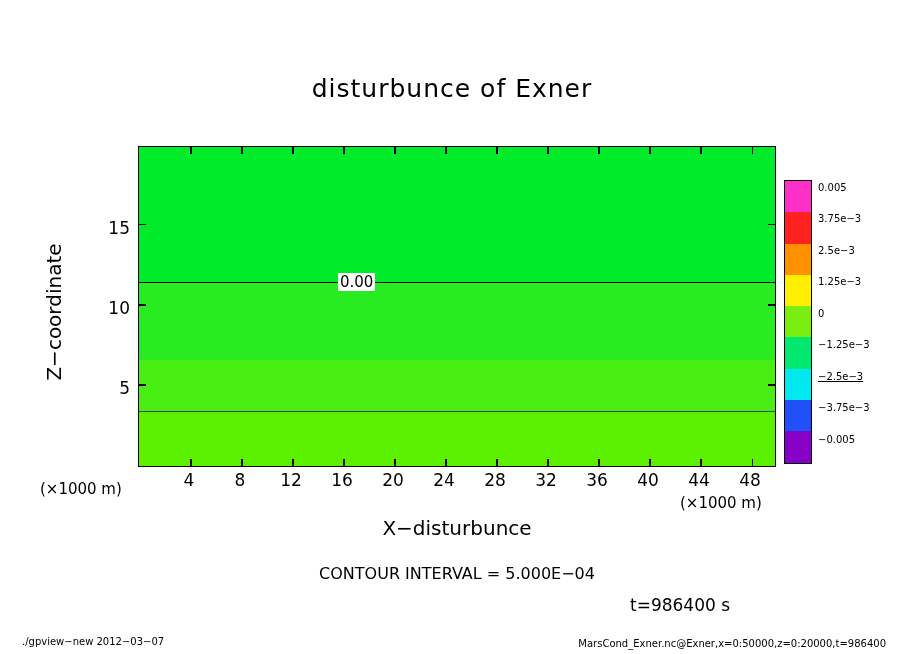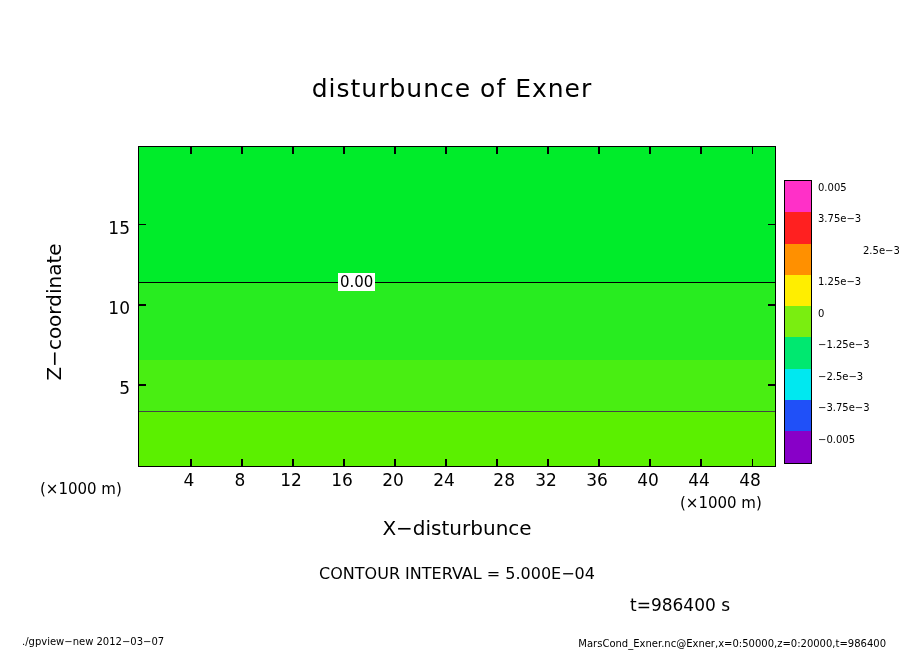--- a/index.html
+++ b/index.html
@@ -183,21 +183,21 @@
   <div class="tick-y right" style="bottom:160.5px;"></div>
   <div class="tick-y right" style="bottom:240.7px;"></div>
 </div>
 
 <div class="abs xlabel-num" style="left:169px; top:470px;">4</div>
 <div class="abs xlabel-num" style="left:220px; top:470px;">8</div>
 <div class="abs xlabel-num" style="left:271px; top:470px;">12</div>
 <div class="abs xlabel-num" style="left:322px; top:470px;">16</div>
 <div class="abs xlabel-num" style="left:373px; top:470px;">20</div>
 <div class="abs xlabel-num" style="left:424px; top:470px;">24</div>
-<div class="abs xlabel-num" style="left:475px; top:470px;text-align:right;">28</div>
+<div class="abs xlabel-num" style="left:475px; top:470px;">28</div>
 <div class="abs xlabel-num" style="left:526px; top:470px;">32</div>
 <div class="abs xlabel-num" style="left:577px; top:470px;">36</div>
 <div class="abs xlabel-num" style="left:628px; top:470px;">40</div>
 <div class="abs xlabel-num" style="left:679px; top:470px;">44</div>
 <div class="abs xlabel-num" style="left:730px; top:470px;">48</div>
 
 <div class="abs ylabel-num" style="left:90px; top:378px;">5</div>
 <div class="abs ylabel-num" style="left:90px; top:298px;">10</div>
 <div class="abs ylabel-num" style="left:90px; top:218px;">15</div>
 
@@ -216,22 +216,22 @@
   <div class="cb-cell" style="height:31.3px; background:#ffee00;"></div>
   <div class="cb-cell" style="height:31.3px; background:#7aee10;"></div>
   <div class="cb-cell" style="height:31.3px; background:#00e870;"></div>
   <div class="cb-cell" style="height:31.3px; background:#00e8f0;"></div>
   <div class="cb-cell" style="height:31.3px; background:#2050f8;"></div>
   <div class="cb-cell" style="height:31.3px; background:#8800c8;"></div>
 </div>
 
 <div class="abs cb-tick-label" style="top:182px;">0.005</div>
 <div class="abs cb-tick-label" style="top:213px;">3.75e−3</div>
-<div class="abs cb-tick-label" style="top:245px;margin-left:45px;">2.5e−3</div>
+<div class="abs cb-tick-label" style="top:245px;">2.5e−3</div>
 <div class="abs cb-tick-label" style="top:276px;">1.25e−3</div>
 <div class="abs cb-tick-label" style="top:308px;">0</div>
 <div class="abs cb-tick-label" style="top:339px;">−1.25e−3</div>
-<div class="abs cb-tick-label" style="top:371px;">−2.5e−3</div>
+<div class="abs cb-tick-label" style="top:371px;text-decoration:underline;">−2.5e−3</div>
 <div class="abs cb-tick-label" style="top:402px;">−3.75e−3</div>
 <div class="abs cb-tick-label" style="top:434px;">−0.005</div>
 
 <div class="abs" id="footer-left">./gpview−new  2012−03−07</div>
 <div class="abs" id="footer-right">MarsCond_Exner.nc@Exner,x=0:50000,z=0:20000,t=986400</div>
 
 </body></html>

